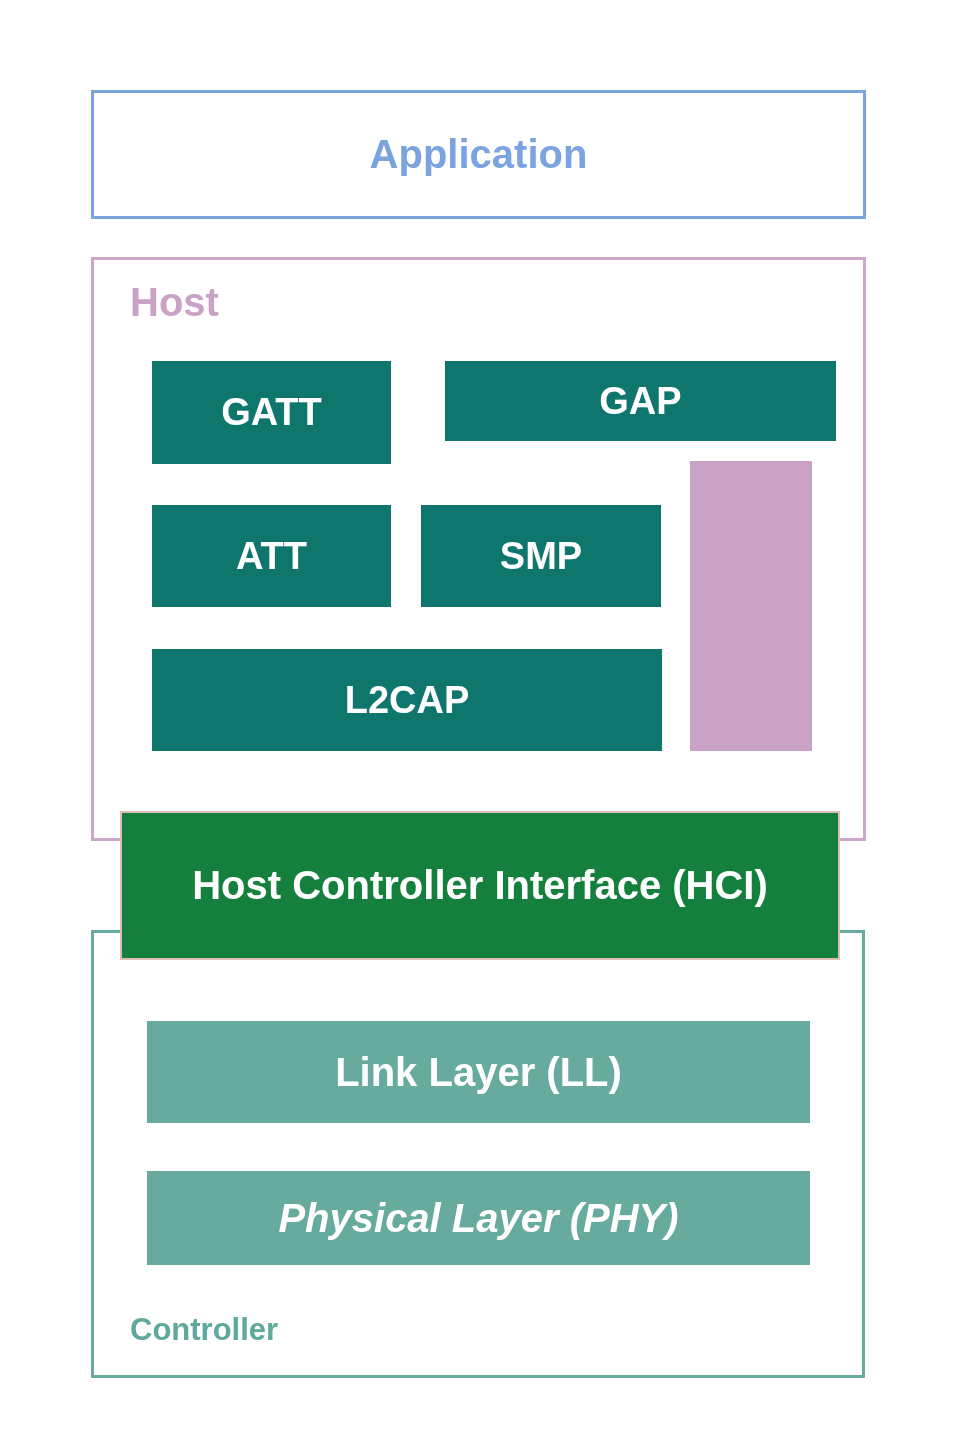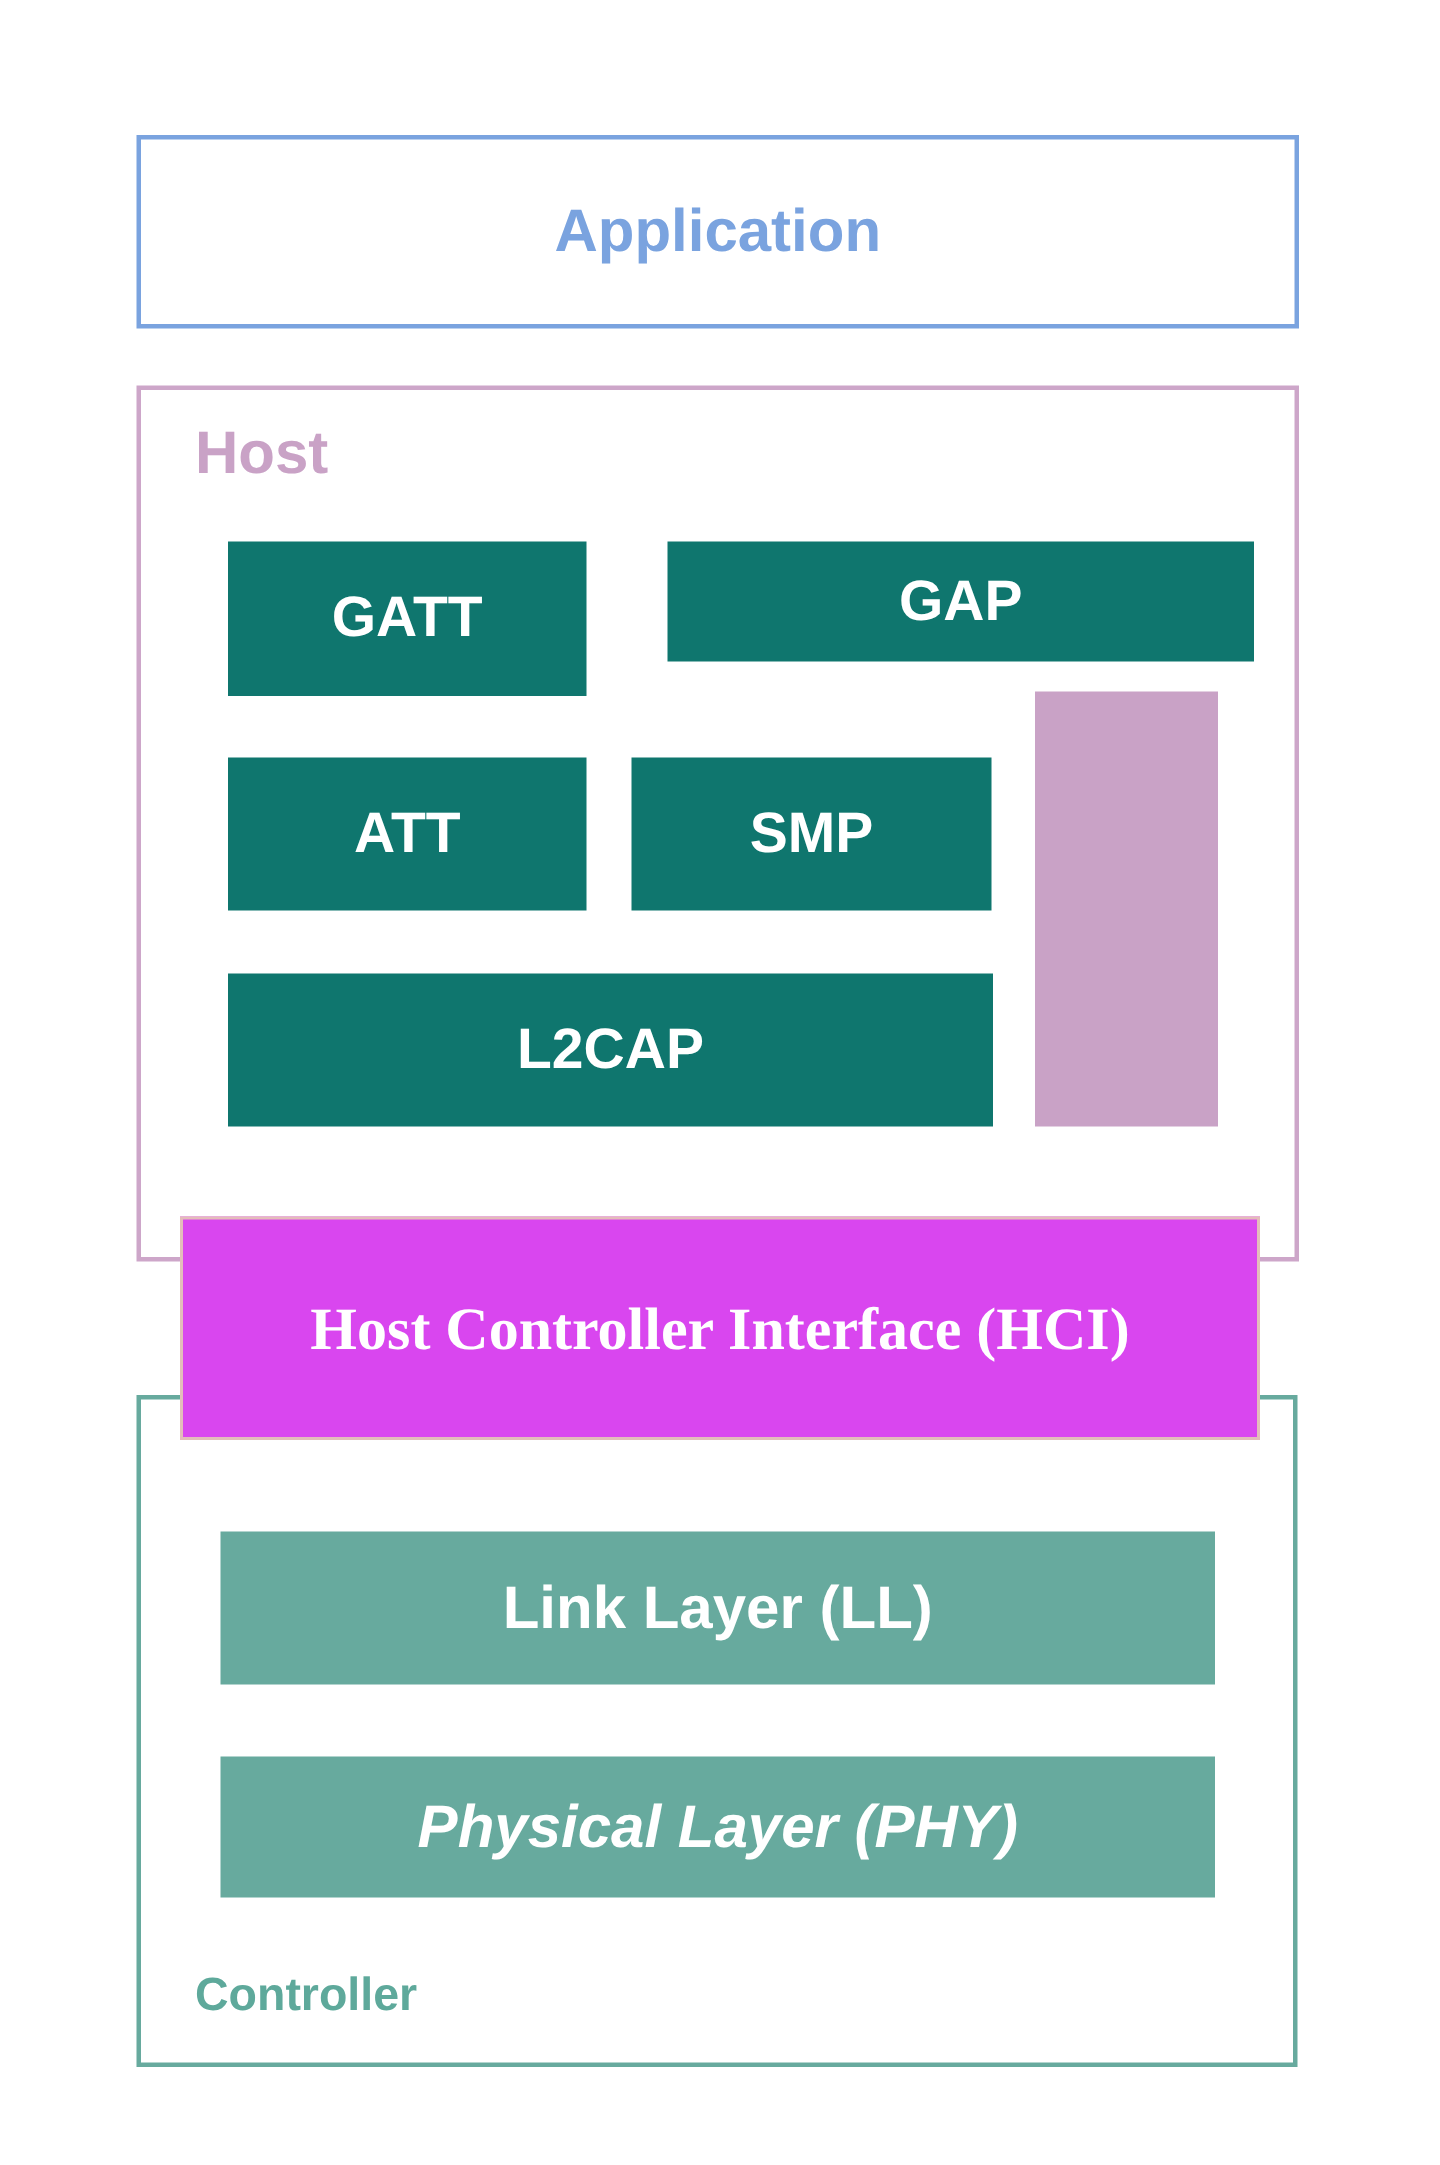--- a/index.html
+++ b/index.html
@@ -52,28 +52,27 @@
   .blk-gatt  { left: 152px; top: 361px; width: 239px; height: 103px; }
   .blk-gap   { left: 421px; top: 361px; width: 391px; height: 80px; margin-left: 24px; }
   .gap-ext   { left: 690px; top: 461px; width: 122px; height: 290px; background: #c9a2c6; }
   .blk-att   { left: 152px; top: 505px; width: 239px; height: 102px; }
   .blk-smp   { left: 421px; top: 505px; width: 240px; height: 102px; }
   .blk-l2cap { left: 152px; top: 649px; width: 510px; height: 102px; }
 
   
   .hci-block {
     left: 120px; top: 811px; width: 720px; height: 149px;
-    background: #d946ef;
+    background: #15803d;
     border: 2px solid #e3bcba;
     display: flex; align-items: center; justify-content: center;
     color: #ffffff;
     font-size: 40px;
     font-weight: bold;
     z-index: 5;
-    font-family: Liberation Serif, serif;
   }
 
   
   .ctrl-box {
     left: 91px; top: 930px; width: 774px; height: 448px;
     border: 3px solid #67aa9e;
   }
   .ctrl-label {
     left: 130px; top: 1312px;
     color: #5ea99b;

